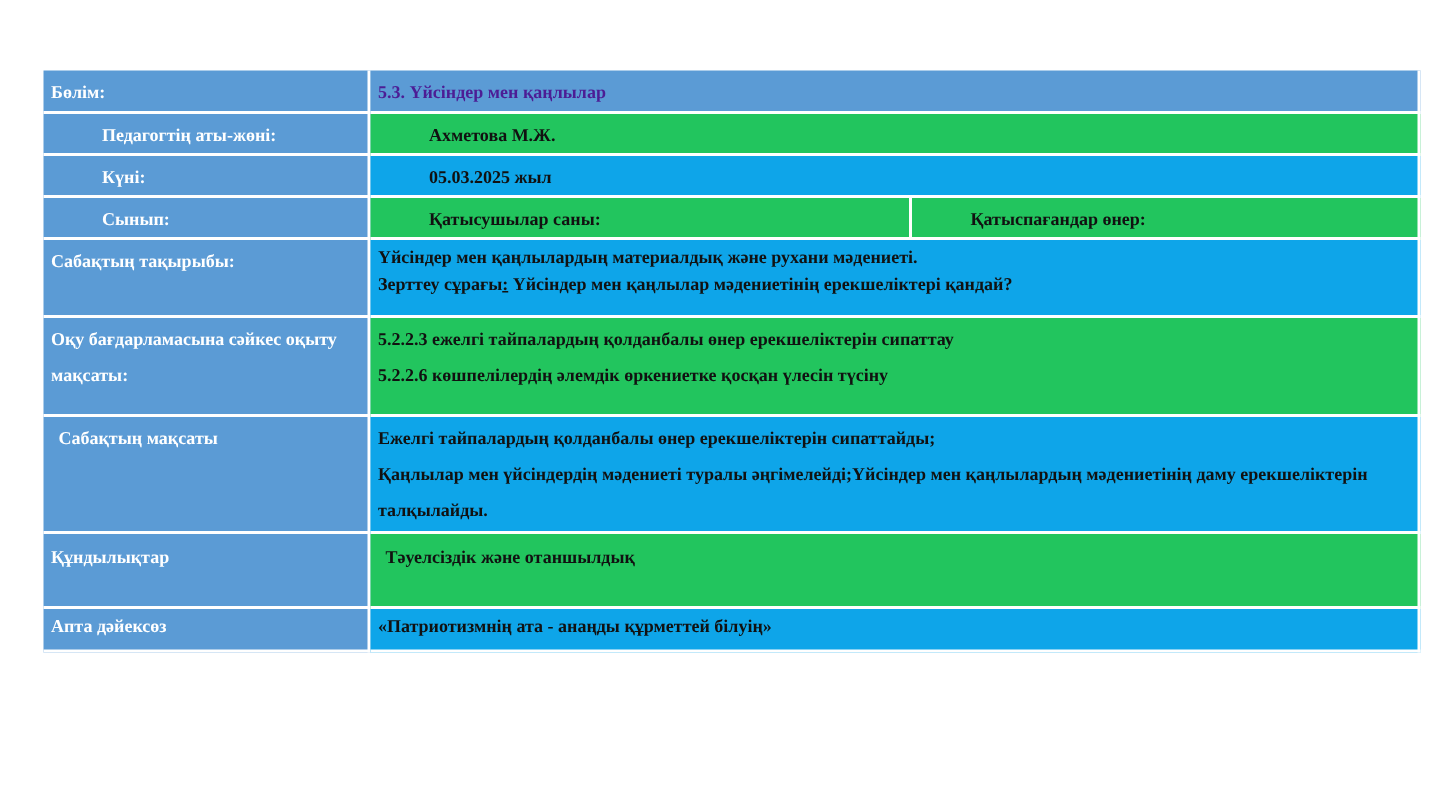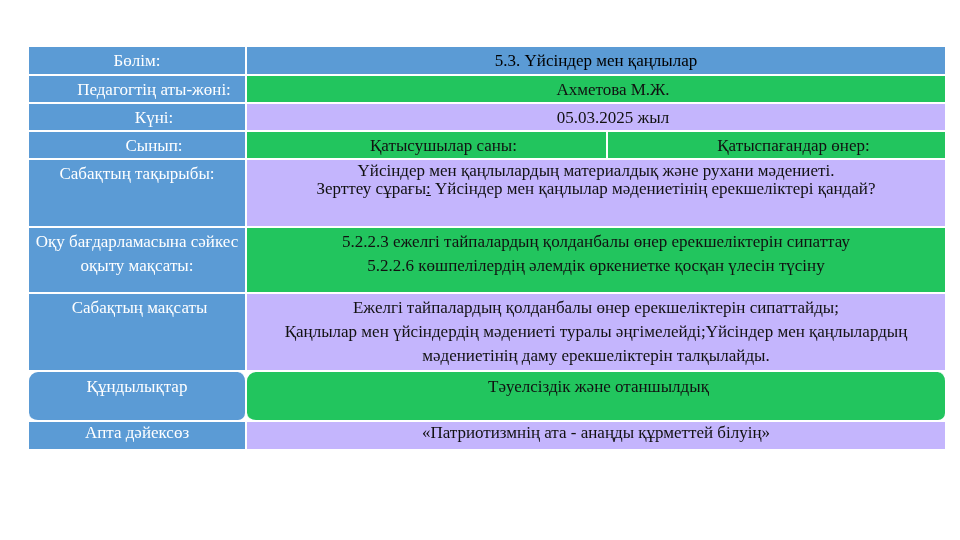--- a/index.html
+++ b/index.html
@@ -10,37 +10,36 @@
   .tbl {
     position: absolute; left: 29px; top: 47px; width: 918px;
     border-collapse: separate; border-spacing: 0;
     table-layout: fixed;
   }
   .tbl td {
     border-right: 2px solid #ffffff;
     border-bottom: 2px solid #ffffff;
     padding: 2px 5px;
     vertical-align: top;
-    font-weight: normal;
-    font-size: 17px;
+    font-weight: bold;
+    font-size: 12px;
     line-height: 18px;
     box-sizing: border-box;
     overflow: hidden;
-    text-align: center;
   }
   .lbl { background: #5b9bd5; color: #ffffff; }
-  .hdr { background: #5b9bd5; color: #000000; }
+  .hdr { background: #5b9bd5; color: #4c1d95; }
   .odd { background: #22c55e; color: #111111; }
-  .even { background: #c4b5fd; color: #111111; }
+  .even { background: #0ea5e9; color: #111111; }
   .r1 td { height: 29px; padding-top: 5px; }
   .r2 td, .r3 td, .r4 td { height: 28px; padding-top: 5px; padding-left: 39px; }
-  .r5 td { height: 68px; }
+  .r5 td { height: 52px; }
   .r6 td { height: 66px; }
   .r7 td { height: 77px; line-height: 24px; }
-  .r8 td { height: 50px; padding-top: 6px; border-radius: 9px; }
+  .r8 td { height: 50px; padding-top: 6px; }
   .r9 td { height: 29px; }
   .r5 .lbl, .r6 .lbl { line-height: 24px; }
   .r6 .val { line-height: 24px; }
   .u { text-decoration: underline; }
   .indent { padding-left: 10px !important; }
 </style>
 </head>
 <body>
 
 <table class="tbl">

